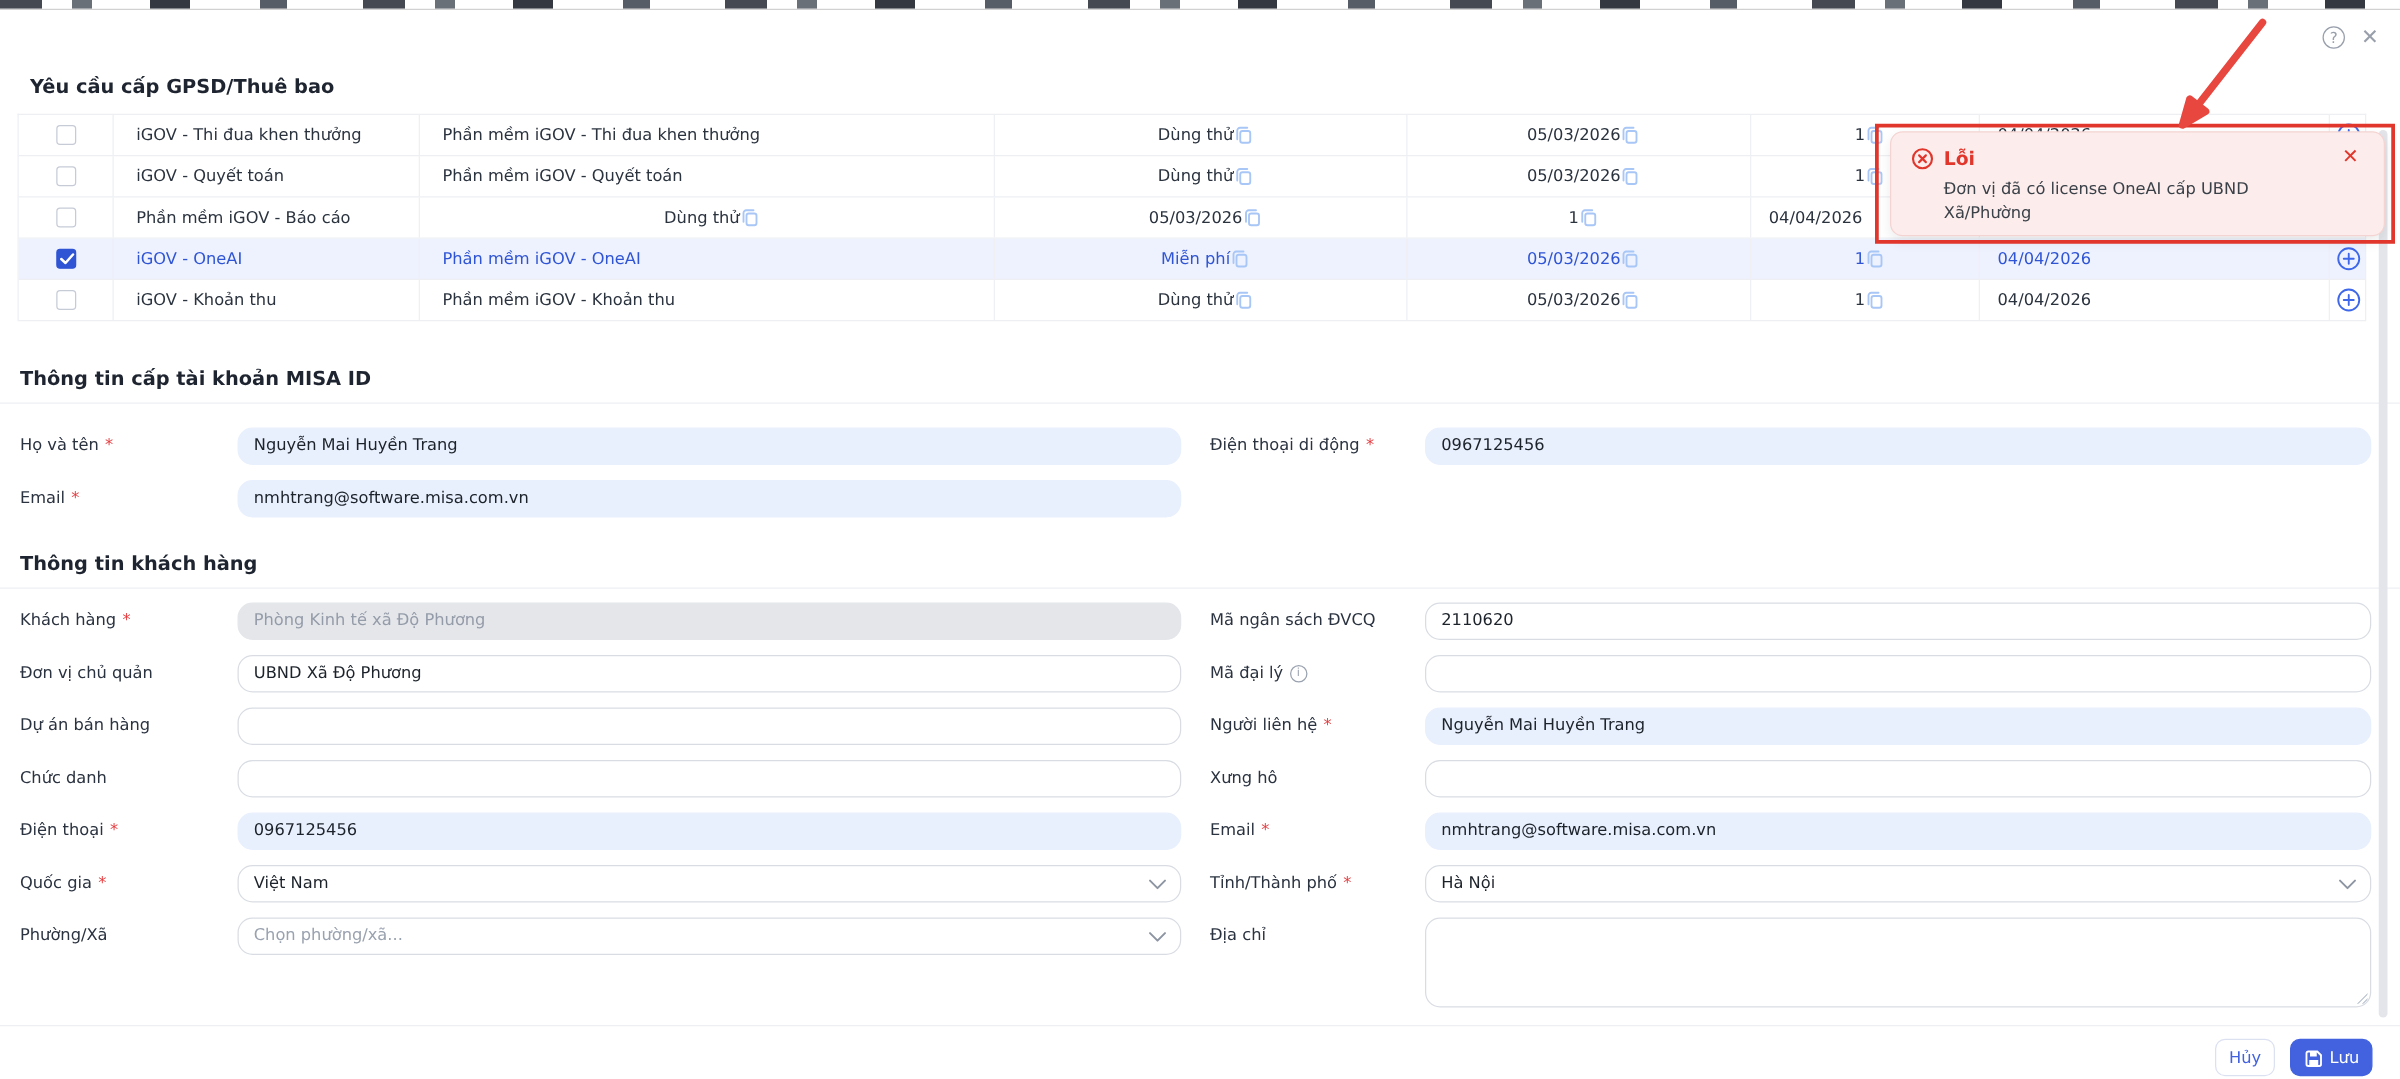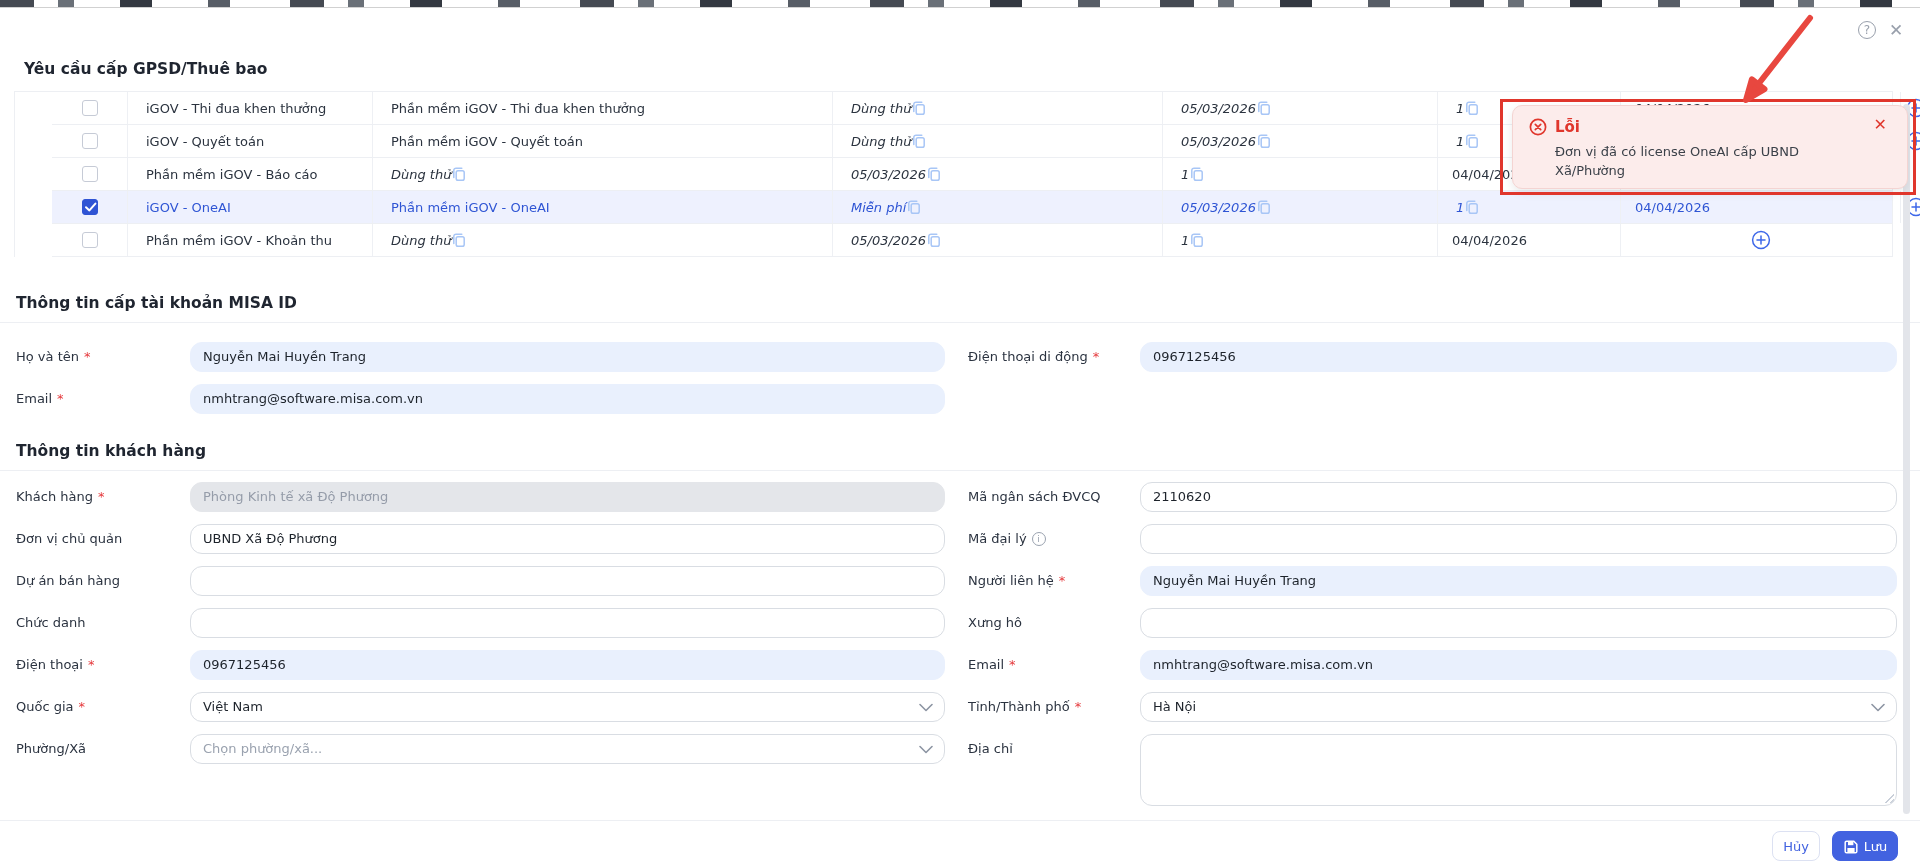--- a/index.html
+++ b/index.html
@@ -11,28 +11,28 @@
      repeating-linear-gradient(90deg,#454a52 0 34px,#ffffff 34px 58px,#6a7078 58px 74px,#ffffff 74px 120px,#343941 120px 152px,#ffffff 152px 208px,#575d66 208px 230px,#ffffff 230px 290px); }
   .modal { position:absolute; left:0; top:7px; width:1920px; height:856px; background:#fff; border-top:1px solid rgba(0,0,0,.18); }
 
   .win-icon { position:absolute; top:13px; width:18px; height:18px; color:#99A0AC; cursor:pointer; }
   .help { left:1858px; border:1.5px solid #99A0AC; border-radius:50%; font-size:12px; line-height:16px; text-align:center; }
   .close { left:1887px; font-size:17px; line-height:18px; text-align:center; }
 
   .page-title { position:absolute; left:24px; top:52px; font-size:15.5px; font-weight:bold; color:#1f2530; }
 
   
-  .gpsd-table { position:absolute; left:14px; top:83px; width:1879px; border:1px solid #EDEFF3; border-bottom:none; background:#fff;padding-left:37px; }
+  .gpsd-table { position:absolute; left:14px; top:83px; width:1879px; border:1px solid #EDEFF3; border-bottom:none; background:#fff; }
   .trow { display:grid; grid-template-columns:76px 245px 460px 330px 275px 183px 280px 30px; height:33px; border-bottom:1px solid #EDEFF3; align-items:center; }
   .trow.selected { background:#EEF1FE; }
   .trow.selected .tcell { color:#2F55D4; }
   .tcell { height:100%; display:flex; align-items:center; padding-left:18px; border-right:1px solid #EEF0F4; color:#2b333f; overflow:hidden; white-space:nowrap; }
   .tcell.last { border-right:none; padding-left:0; justify-content:center; }
   .tcell.center { justify-content:center; padding-left:0; }
-  .tcell.withcopy { justify-content:flex-start; padding-right:10px;font-style:italic; }
+  .tcell.withcopy { justify-content:center; padding-right:10px; }
   .cb { width:16px; height:16px; border:1px solid #C6CBD6; border-radius:3px; background:#fff; cursor:pointer; display:flex; align-items:center; justify-content:center; }
   .cb.checked { background:#2F54D4; border-color:#2F54D4; }
   .copy-ic { flex:0 0 auto; }
 
   
   .scroll-thumb { position:absolute; left:1903px; top:96px; width:7px; height:710px; background:#E3E5EA; border-radius:4px; z-index:4; }
 
   
   .anno-rect { position:absolute; left:1500px; top:91px; width:416px; height:96px; border:3px solid #E0362C; z-index:30; pointer-events:none; }
   .err-popup { position:absolute; left:1512px; top:97px; width:396px; height:84px; background:#FCECEB; border:1px solid #F4D4D2; border-radius:10px; box-shadow:0 4px 10px rgba(0,0,0,.08); z-index:25; padding:12px 18px 10px 16px; }
@@ -236,20 +236,21 @@
           <svg width="20" height="20">
             <use href="#ic-plus"></use>
           </svg>
         </div>
     </div>
 
     <div class="trow">
       <div class="tcell center">
           <span class="cb"></span>
         </div>
+      <div class="tcell">iGOV - Khoản thu</div>
       <div class="tcell">Phần mềm iGOV - Khoản thu</div>
       <div class="tcell withcopy">
           <span>Dùng thử</span>
           <svg class="copy-ic" width="16" height="16">
             <use href="#ic-copy"></use>
           </svg>
         </div>
       <div class="tcell withcopy">
           <span>05/03/2026</span>
           <svg class="copy-ic" width="16" height="16">

